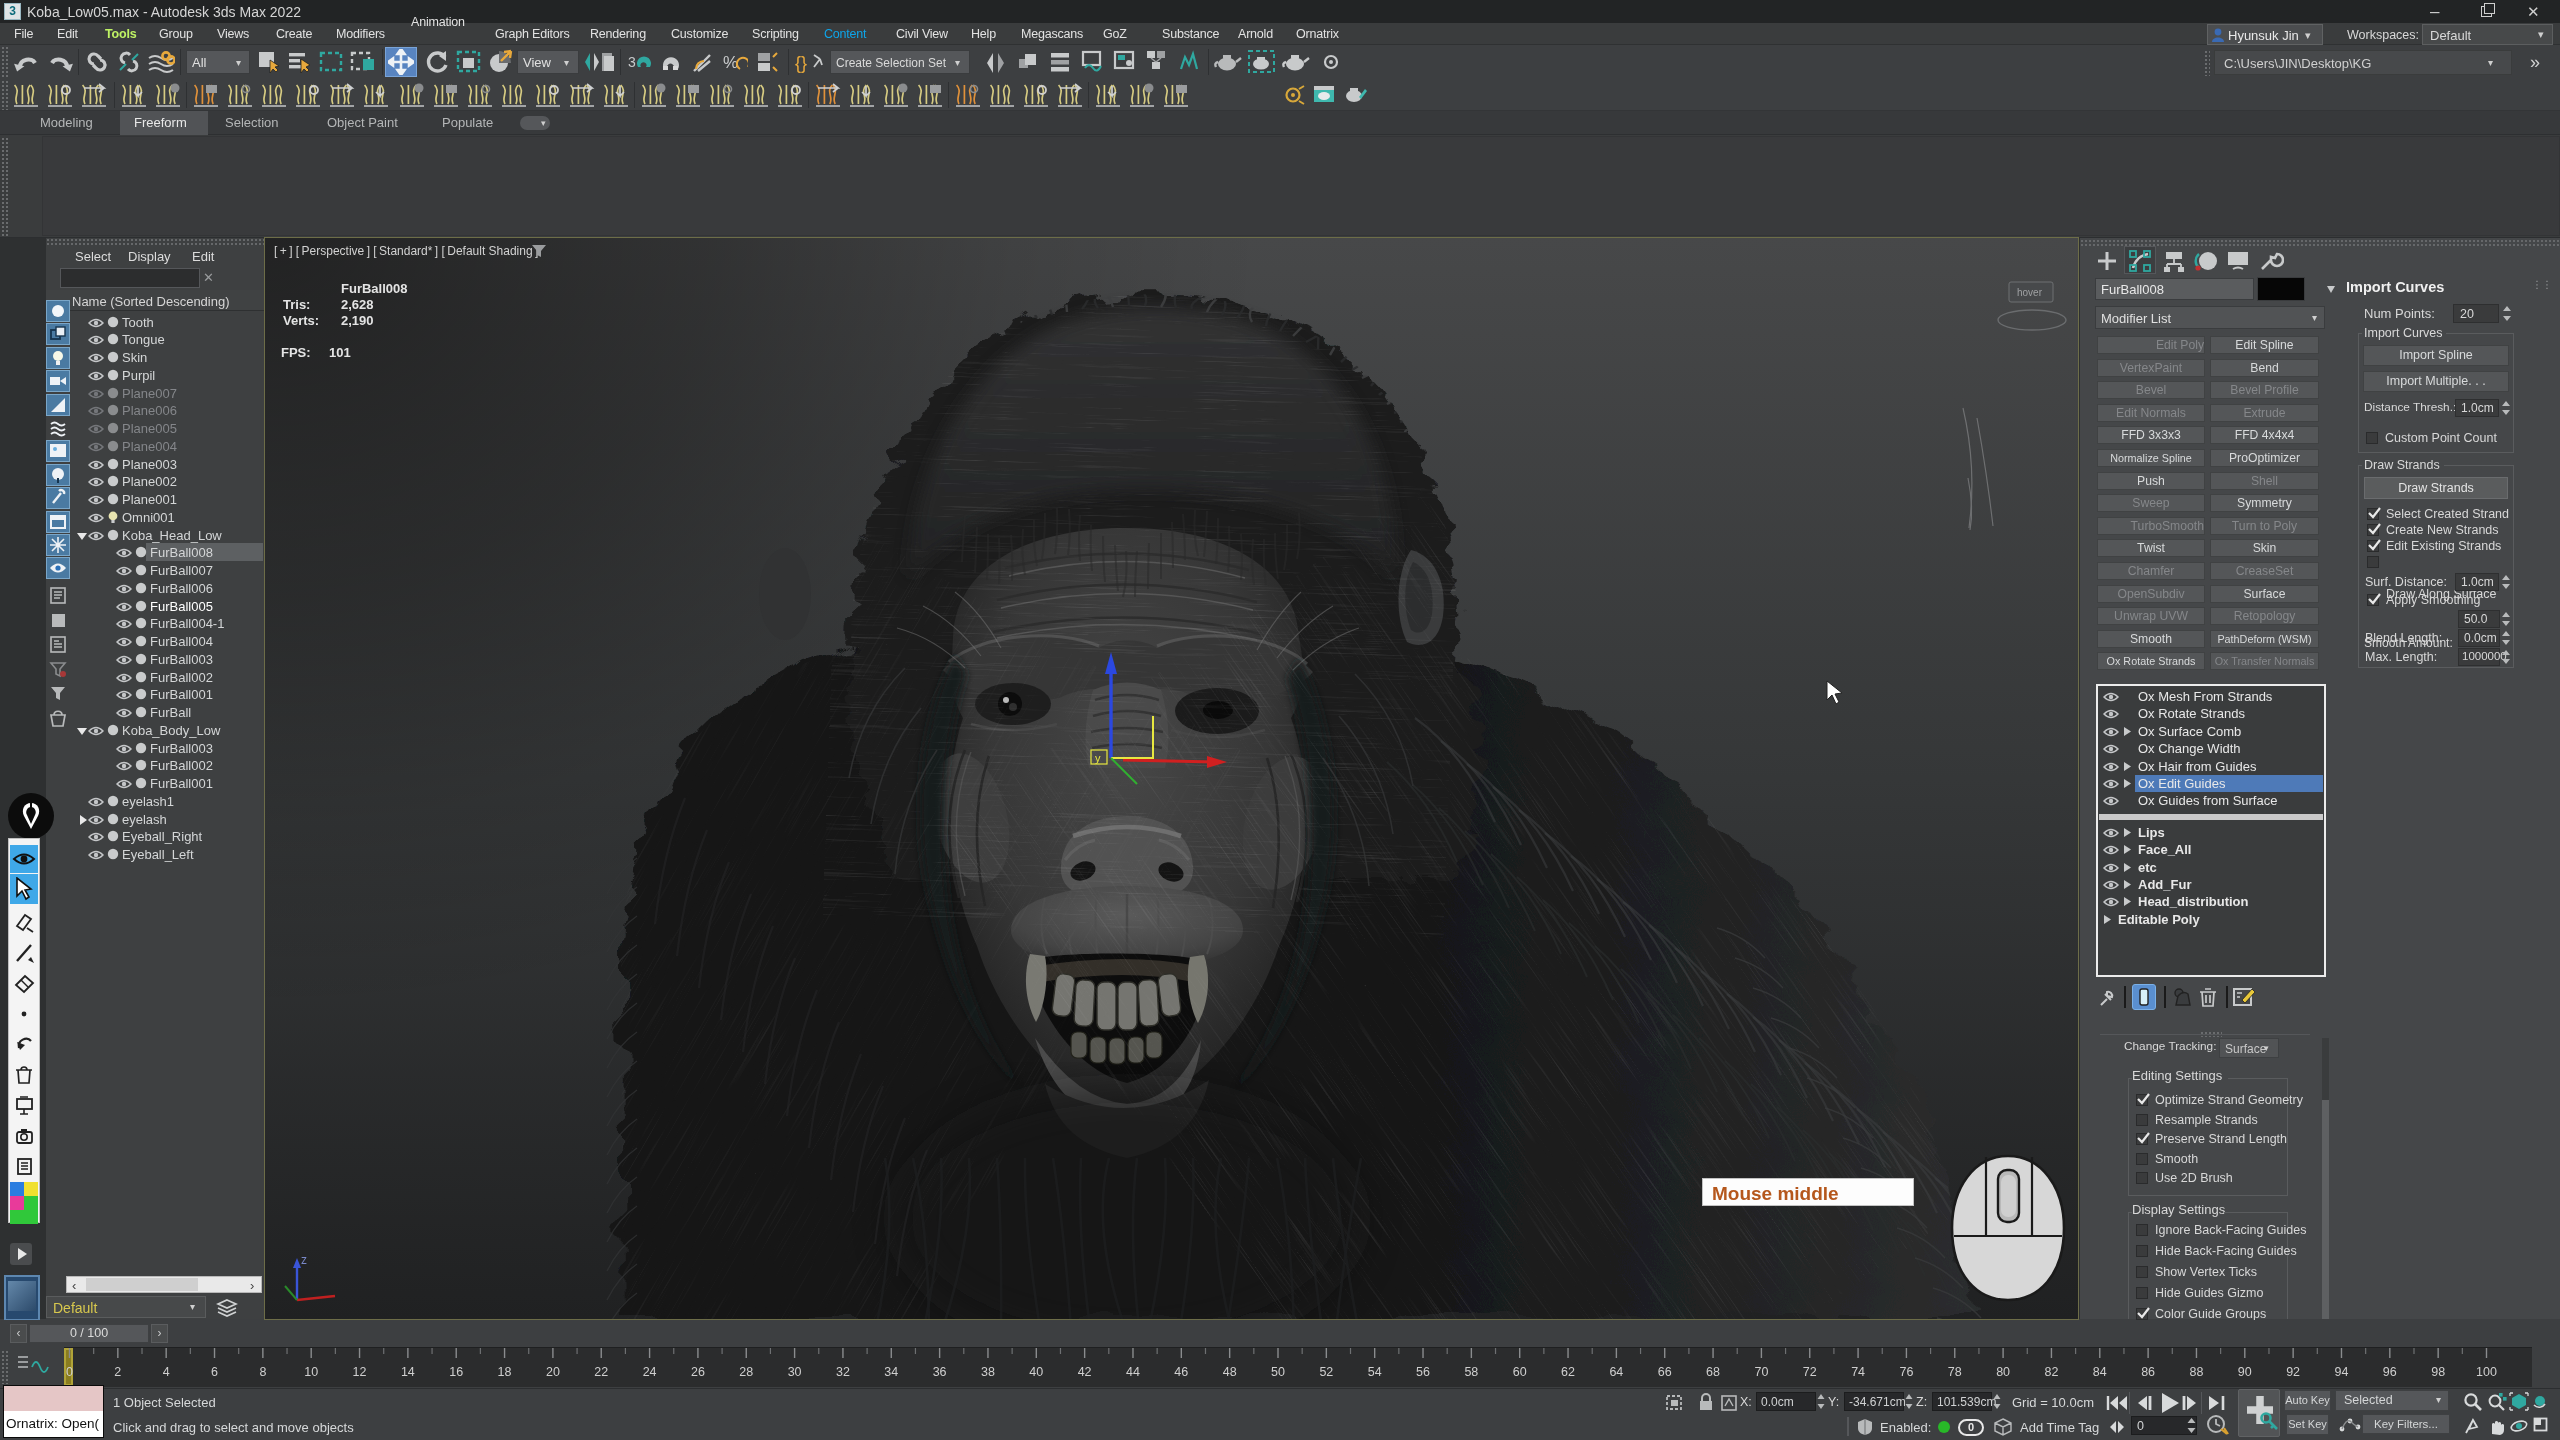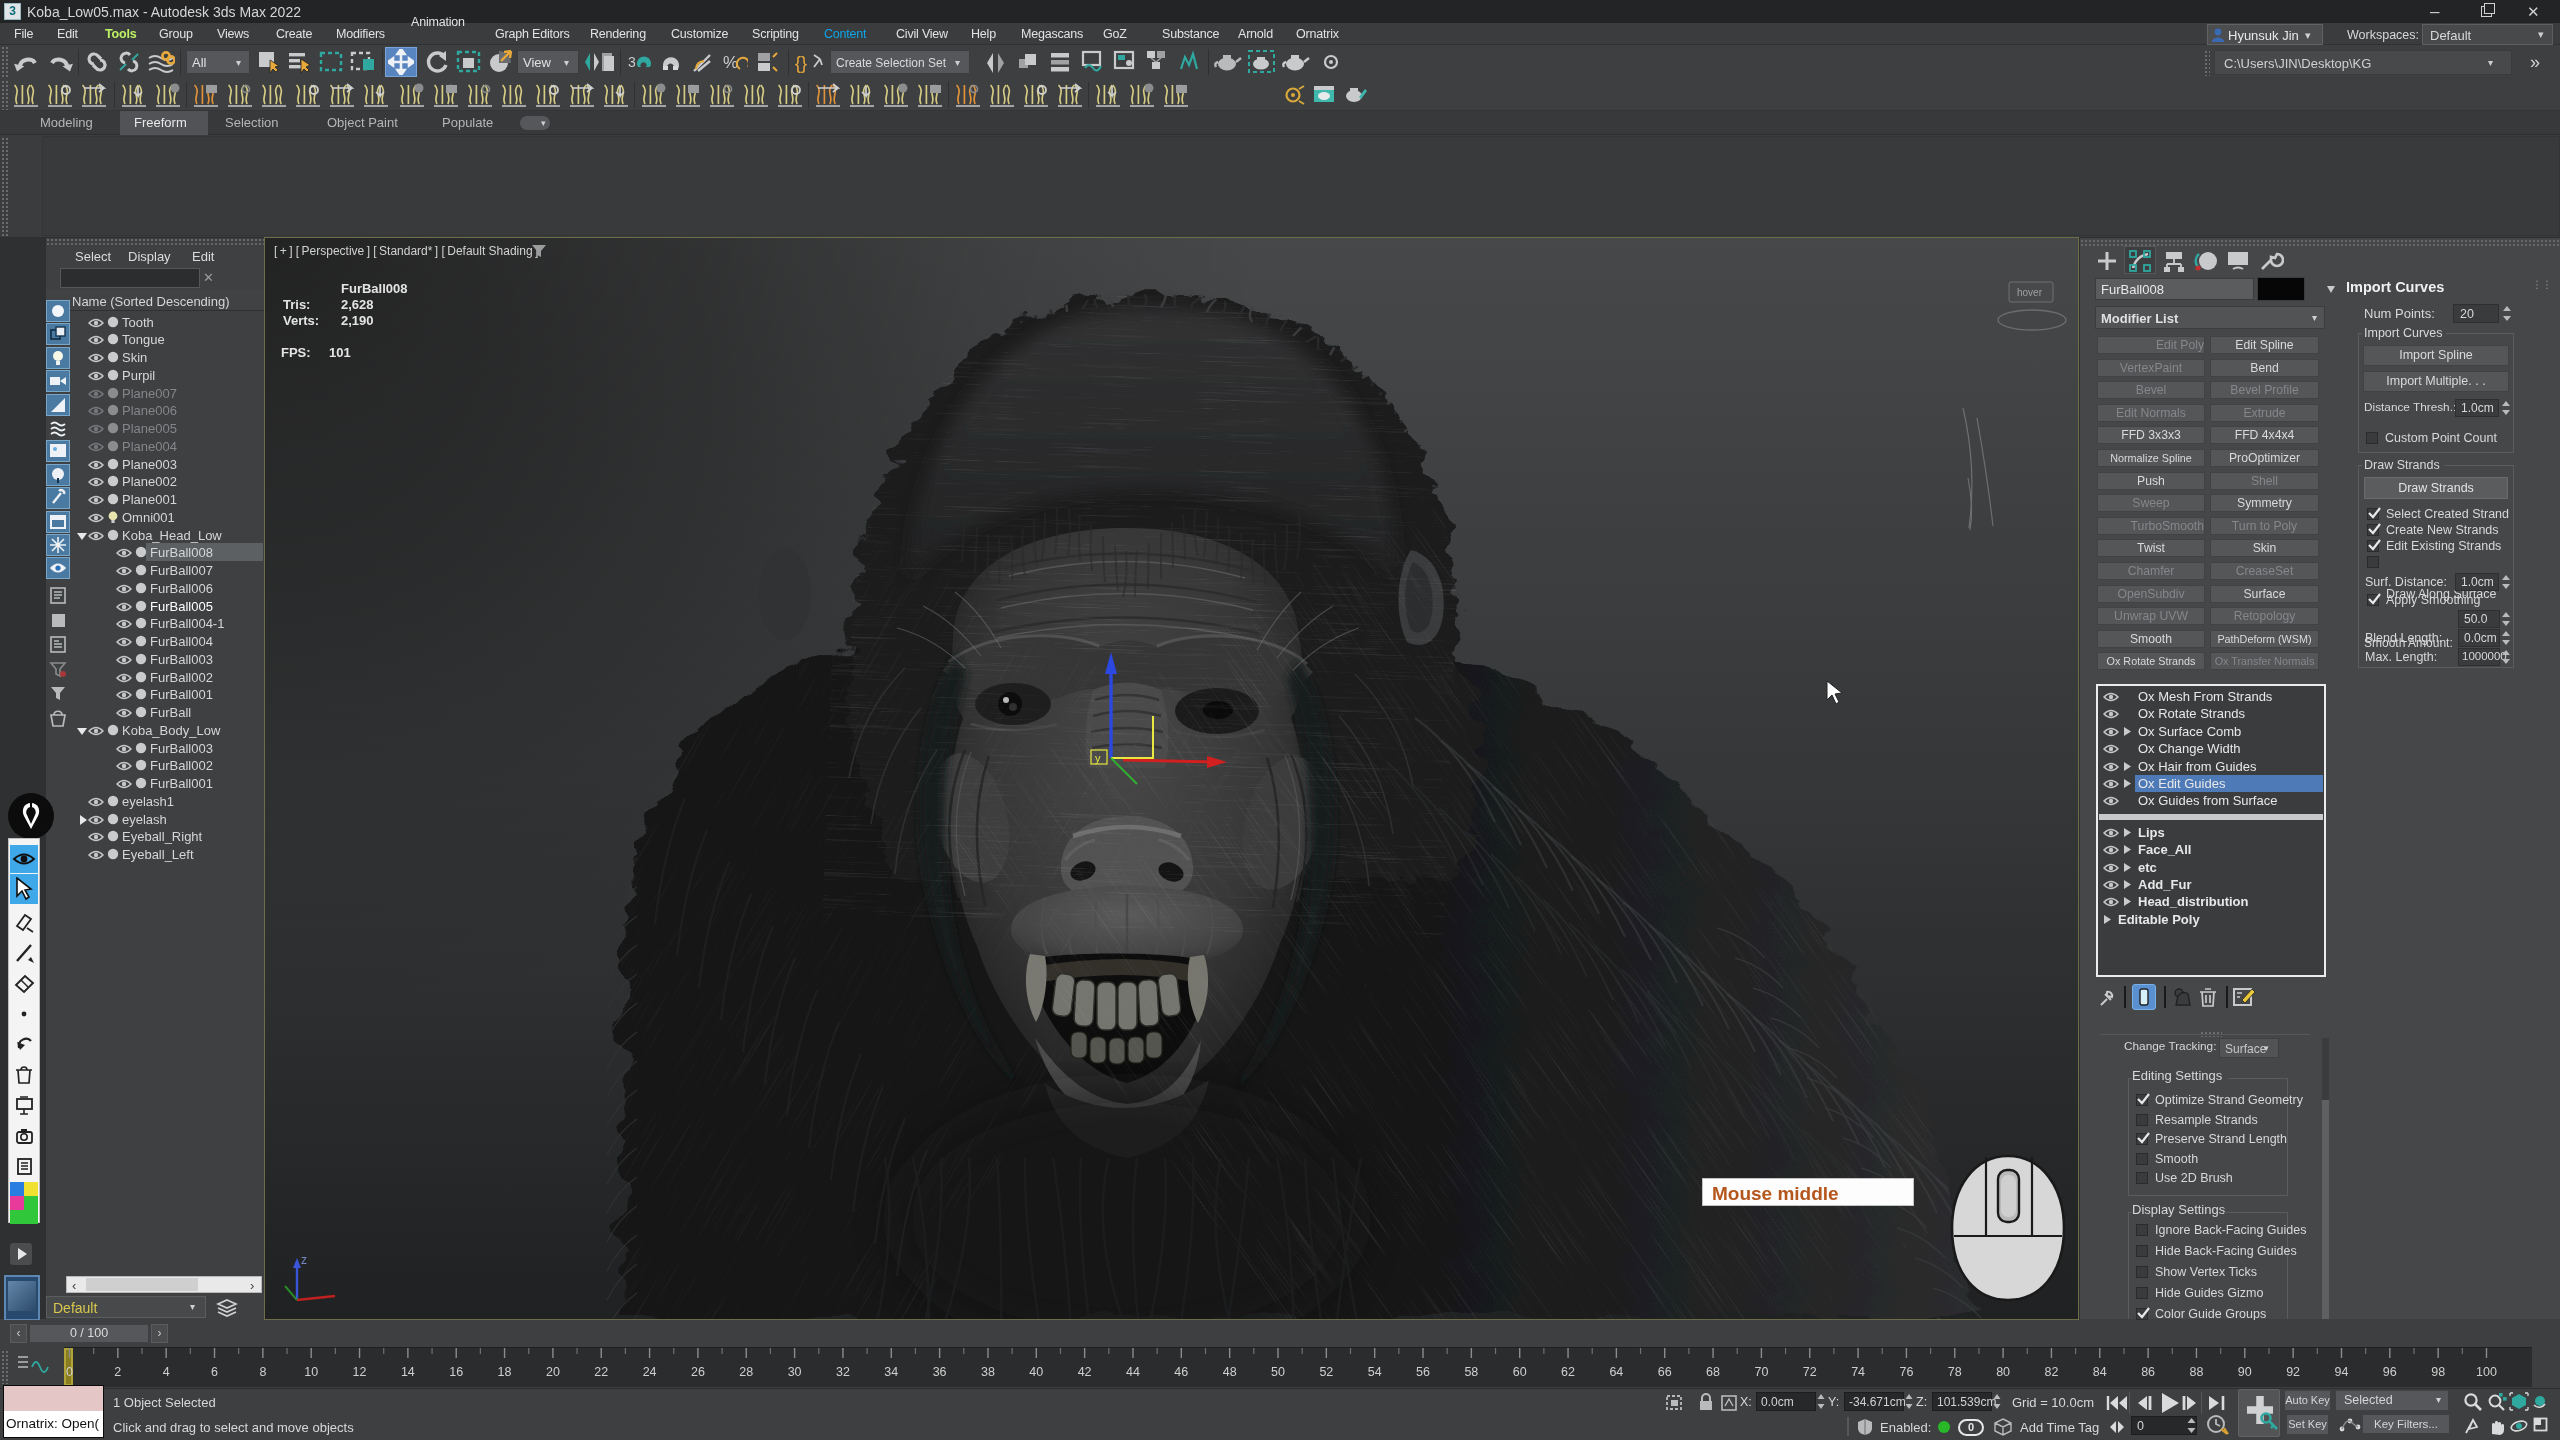--- a/index.html
+++ b/index.html
@@ -1414,21 +1414,21 @@
       <rect x="2" y="2" width="20" height="13" fill="#c8cacb"></rect>
       <path d="M7,19 q5,-3 10,0" stroke="#c8cacb" stroke-width="2" fill="none"></path>
     </svg>
 <svg style="position:absolute;left:2258px;top:249px" width="26" height="24" viewBox="0 0 26 24">
       <path d="M4,20 L13,11 M13,11 a6,6 0 1 0 6,-6 l-2,4 -4,-1 Z" stroke="#c8cacb" stroke-width="2.6" fill="none"></path>
     </svg>
 <div class="" style="position:absolute;left:2095px;top:278px;width:159px;height:22px;background:#5a5c5e;border:1px solid #3a3c3e;"></div>
 <div style="position:absolute;left:2101px;top:283px;font-size:13px;color:#e8e8e8;font-weight:normal;white-space:nowrap;line-height:1;">FurBall008</div>
 <div class="" style="position:absolute;left:2257px;top:277px;width:48px;height:24px;background:#060606;border:1px solid #3a3c3e;"></div>
 <div class="" style="position:absolute;left:2095px;top:306px;width:230px;height:23px;background:#515355;border:1px solid #3a3c3e;"></div>
-<div style="position:absolute;left:2101px;top:312px;font-size:13px;color:#e0e0e0;font-weight:bold;white-space:nowrap;line-height:1;">Modifier List</div>
+<div style="position:absolute;left:2101px;top:312px;font-size:13px;color:#e0e0e0;font-weight:normal;white-space:nowrap;line-height:1;">Modifier List</div>
 <div style="position:absolute;left:2312px;top:313px;font-size:10px;color:#cfcfcf;font-weight:normal;white-space:nowrap;line-height:1;">▾</div>
 <div class="" style="position:absolute;left:2097px;top:336px;width:108px;height:18px;background:#545658;border:1px solid #404243;text-align:right;font-size:12.2px;line-height:16px;color:#85878a;overflow:hidden;">Edit Poly</div>
 <div class="" style="position:absolute;left:2210px;top:336px;width:109px;height:18px;background:#545658;border:1px solid #404243;text-align:center;font-size:12.2px;line-height:16px;color:#d8dadb;overflow:hidden;">Edit Spline</div>
 <div class="" style="position:absolute;left:2097px;top:358.6px;width:108px;height:18px;background:#545658;border:1px solid #404243;text-align:center;font-size:12.2px;line-height:16px;color:#85878a;overflow:hidden;">VertexPaint</div>
 <div class="" style="position:absolute;left:2210px;top:358.6px;width:109px;height:18px;background:#545658;border:1px solid #404243;text-align:center;font-size:12.2px;line-height:16px;color:#d8dadb;overflow:hidden;">Bend</div>
 <div class="" style="position:absolute;left:2097px;top:381.20000000000005px;width:108px;height:18px;background:#545658;border:1px solid #404243;text-align:center;font-size:12.2px;line-height:16px;color:#85878a;overflow:hidden;">Bevel</div>
 <div class="" style="position:absolute;left:2210px;top:381.20000000000005px;width:109px;height:18px;background:#545658;border:1px solid #404243;text-align:center;font-size:12.2px;line-height:16px;color:#85878a;overflow:hidden;">Bevel Profile</div>
 <div class="" style="position:absolute;left:2097px;top:403.80000000000007px;width:108px;height:18px;background:#545658;border:1px solid #404243;text-align:center;font-size:12.2px;line-height:16px;color:#85878a;overflow:hidden;">Edit Normals</div>
 <div class="" style="position:absolute;left:2210px;top:403.80000000000007px;width:109px;height:18px;background:#545658;border:1px solid #404243;text-align:center;font-size:12.2px;line-height:16px;color:#85878a;overflow:hidden;">Extrude</div>
 <div class="" style="position:absolute;left:2097px;top:426.4000000000001px;width:108px;height:18px;background:#545658;border:1px solid #404243;text-align:center;font-size:12.2px;line-height:16px;color:#d8dadb;overflow:hidden;">FFD 3x3x3</div>

